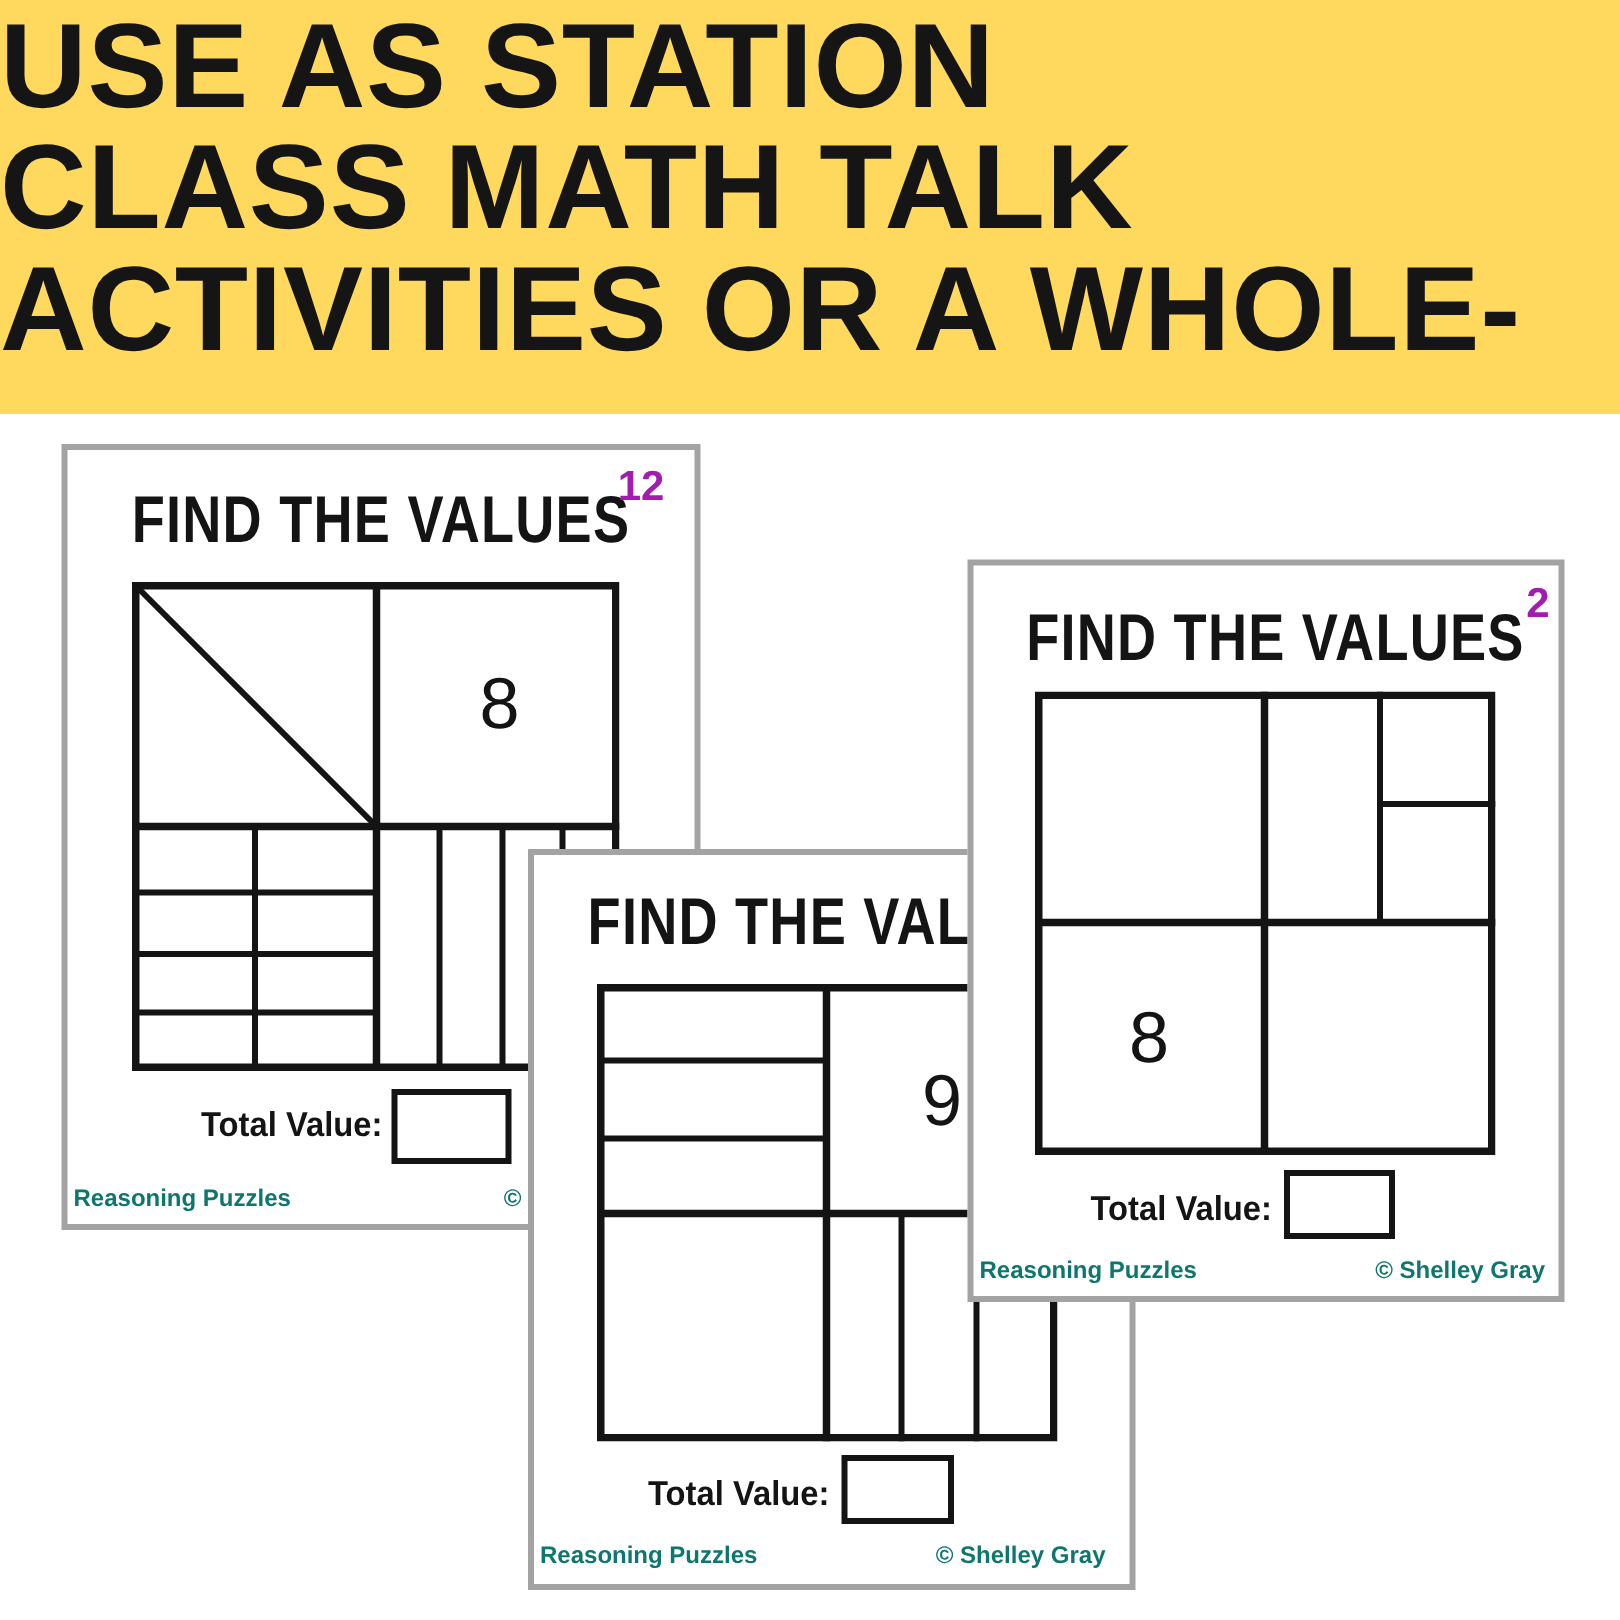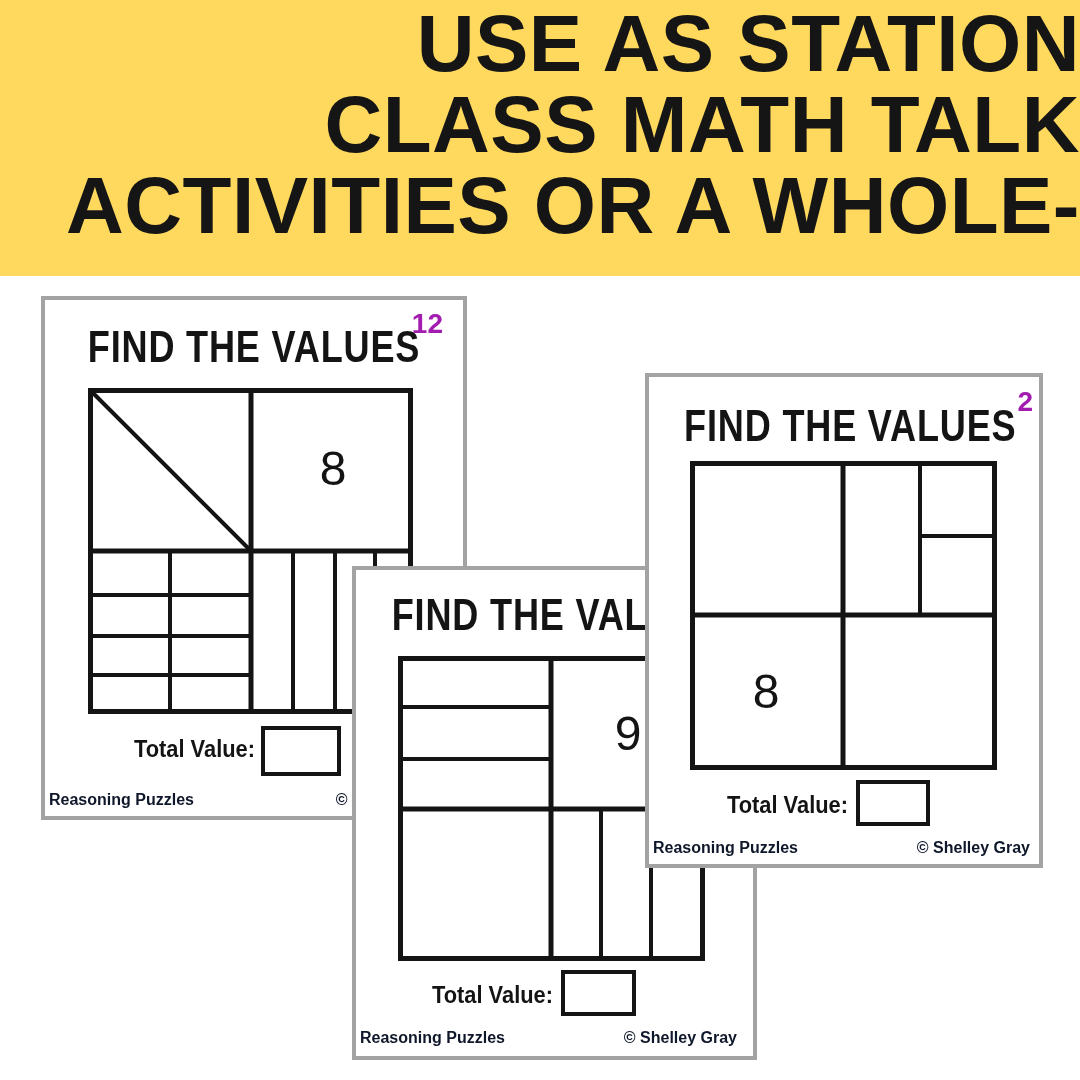--- a/index.html
+++ b/index.html
@@ -3,21 +3,21 @@
 <meta charset="utf-8">
 <style>
   * { margin:0; padding:0; box-sizing:border-box; }
   html,body { background:#ffffff; }
   body { width:1080px; height:1080px; font-family:"Liberation Sans", sans-serif; }
   #canvas { position:relative; width:1080px; height:1080px; background:#ffffff; overflow:hidden; }
 
   
   .banner {
     position:absolute; left:0; top:0; width:1080px; height:276px;
-    text-align:right; padding-top:3px;
+    text-align:left; padding-top:3px;
   }
   .banner-line {
     font-weight:bold; font-size:80px; line-height:81px; letter-spacing:0.5px;
     white-space:nowrap;
   }
 
   
   .card {
     position:absolute; background:#ffffff; border:4px solid #a3a3a3;
   }
@@ -37,21 +37,21 @@
   }
   .total-label {
     position:absolute; font-weight:bold; font-size:23px; color:#141414;
     text-align:right; transform:scaleX(0.95); transform-origin:right center;
     white-space:nowrap;
   }
   .total-box {
     position:absolute; border:4px solid #141414; background:#ffffff;
   }
   .footer-left, .footer-right {
-    position:absolute; font-weight:bold; font-size:16px; color:#0f172a;
+    position:absolute; font-weight:bold; font-size:16px; color:#0f766e;
     white-space:nowrap;
   }
   .footer-left { left:4px; }
 </style>
 </head>
 <body>
 
 <div id="canvas">
 
   <div class="banner" style="background:#FFD95E; color:#151515;">

